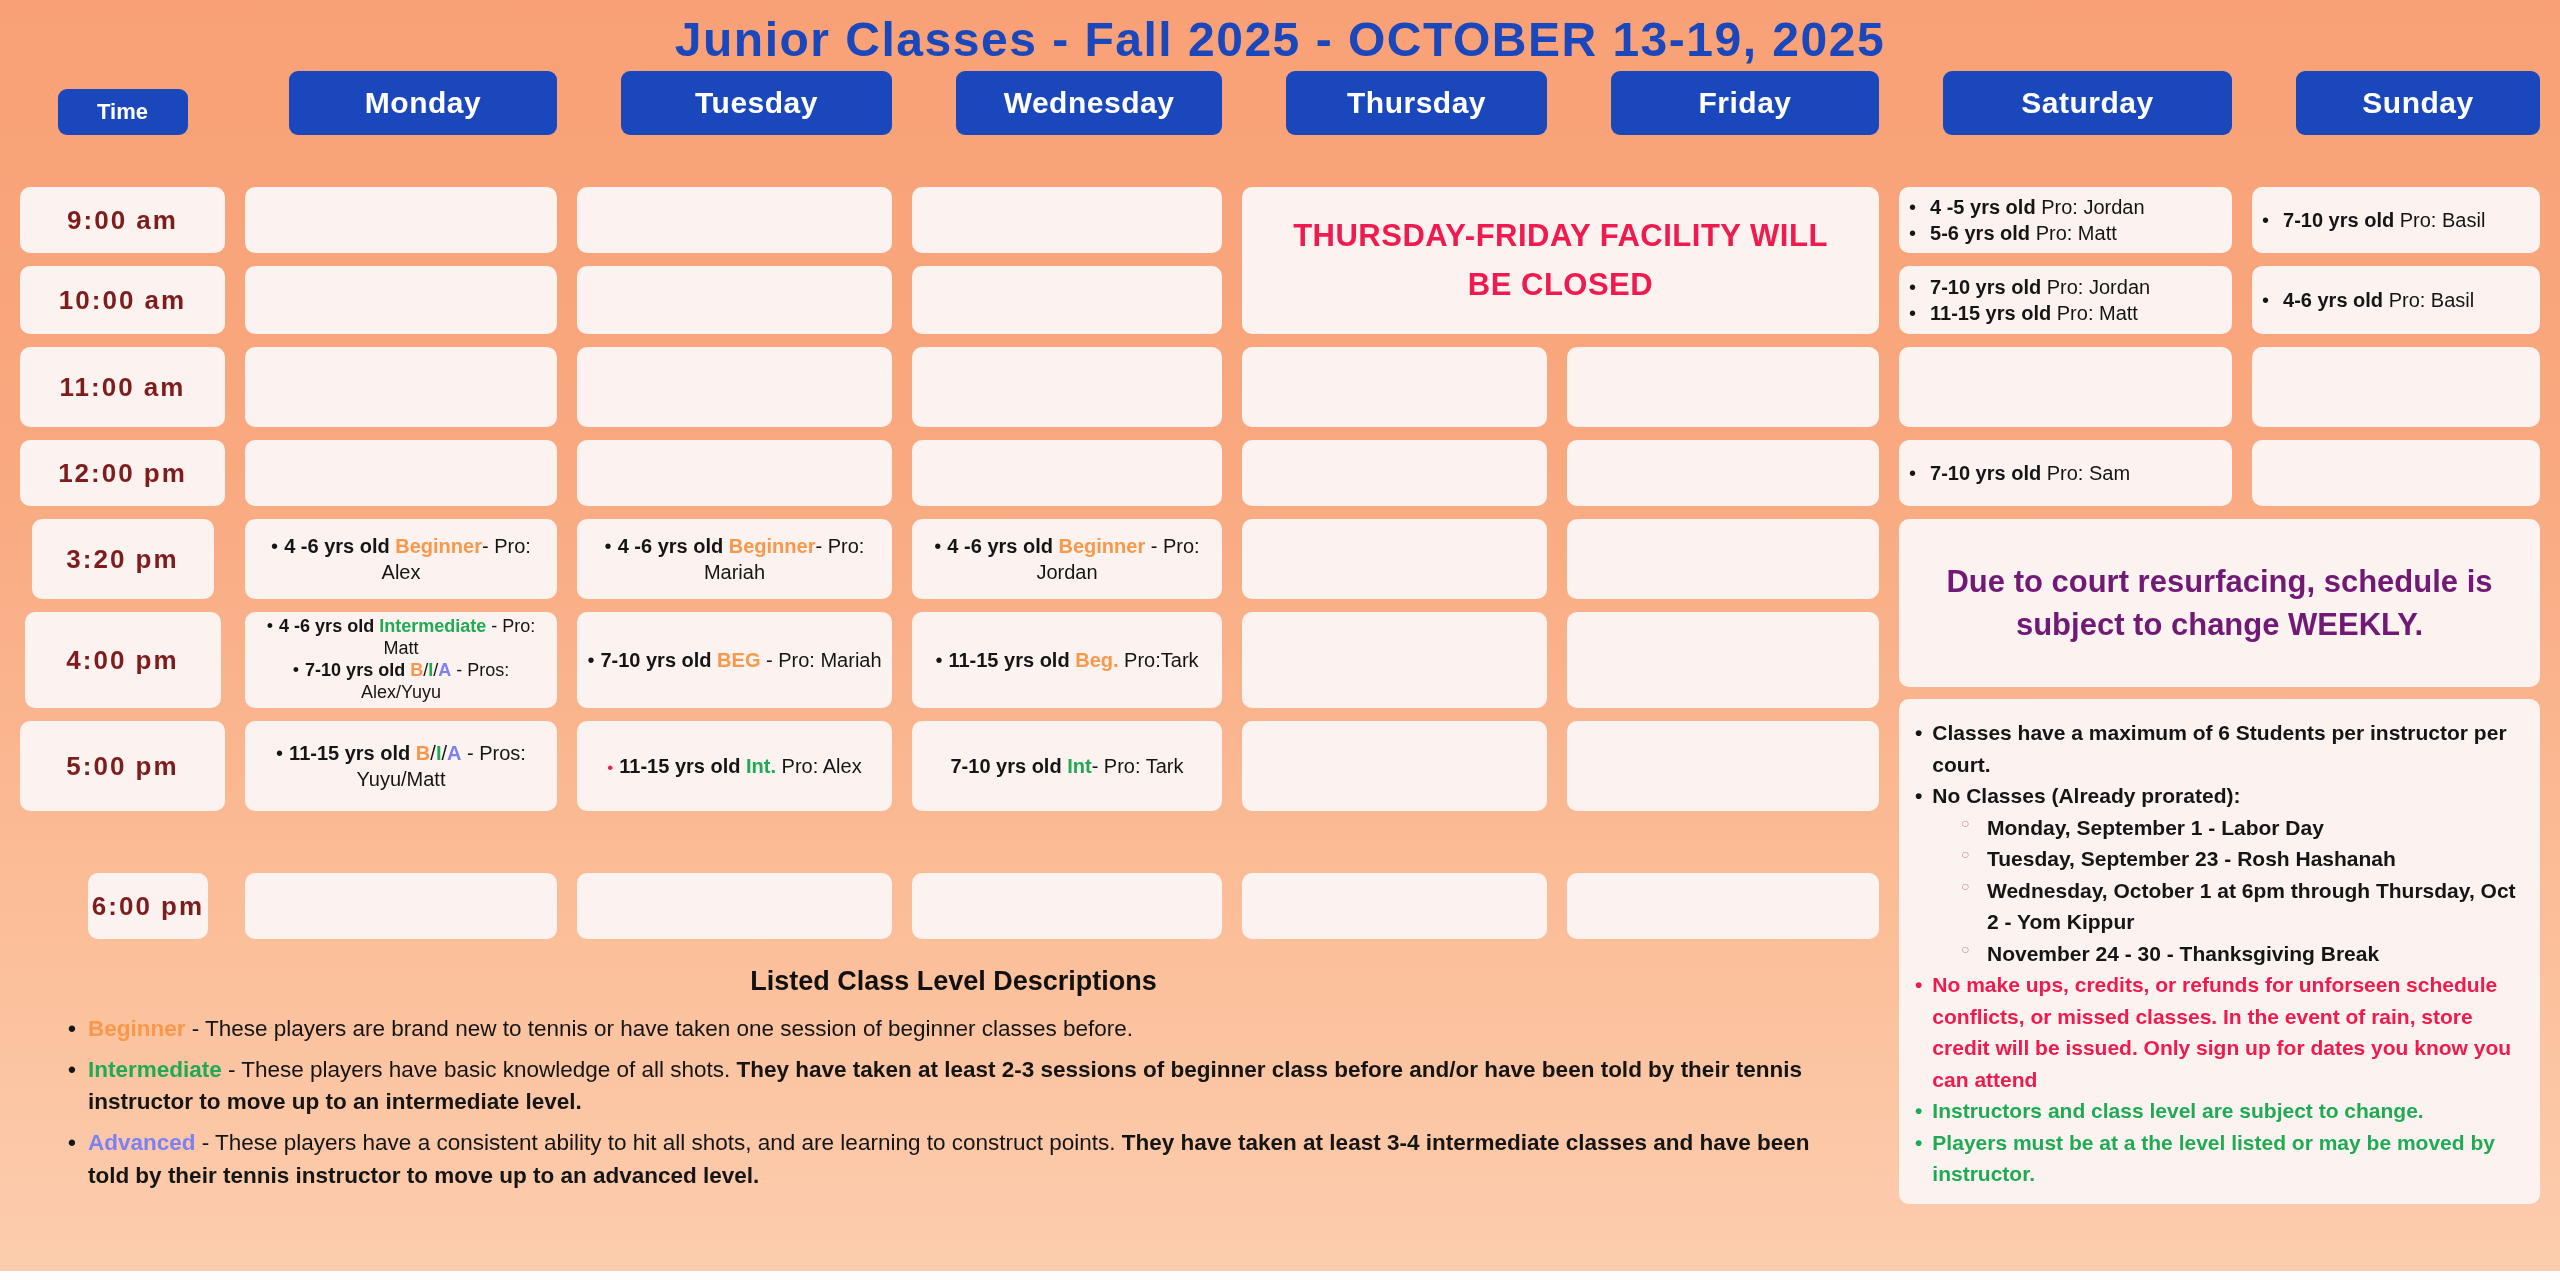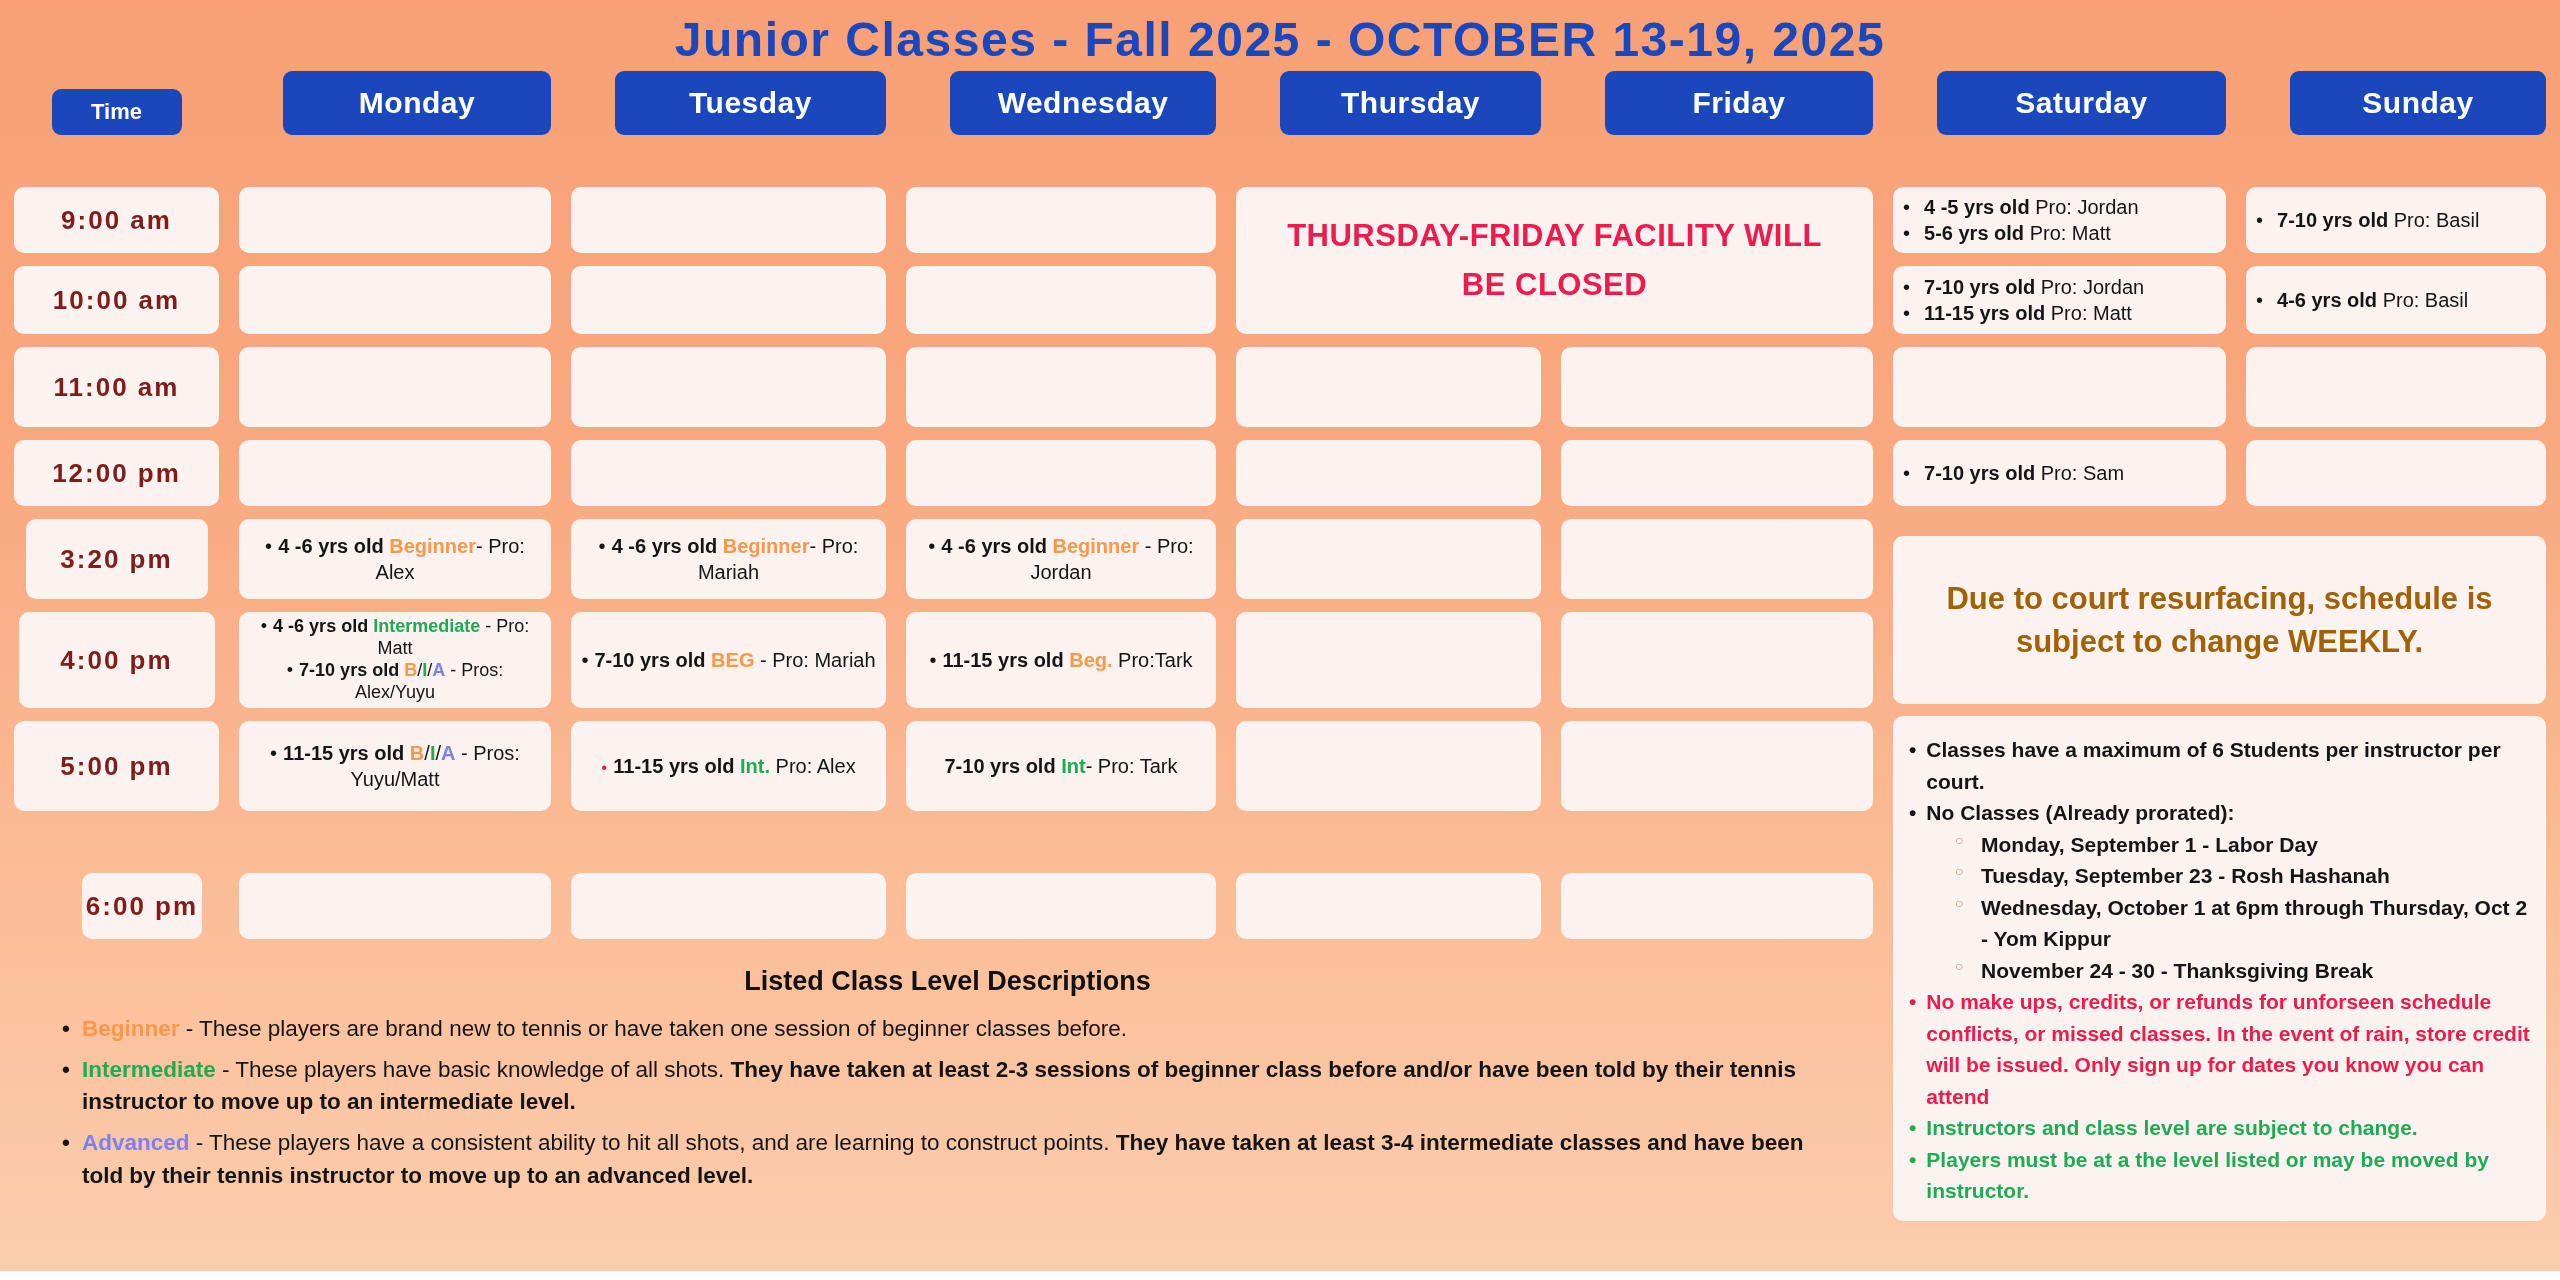--- a/index.html
+++ b/index.html
@@ -17,21 +17,21 @@
     text-align:center;
     font-size:48px;font-weight:bold;letter-spacing:1.5px;
     color:#1a47bb;
   }
 
   .grid{
     display:grid;
     grid-template-columns:205px 312px 315px 310px 305px 312px 333px 1fr;
     grid-template-rows:64px 26px 66px 68px 80px 66px 80px 96px 90px 36px 66px auto;
     column-gap:20px;row-gap:13px;
-    padding:0 14px;
+    padding:0 20px;
   }
 
   .day-header{
     background:#1a47bb;border-radius:9px;
     color:#fff;font-weight:bold;font-size:30px;letter-spacing:0.5px;
     display:flex;align-items:center;justify-content:center;
     grid-row:1;
     margin-left:44px;
   }
   .time-header{
@@ -76,23 +76,23 @@
     color:#ef1a4e;font-weight:bold;font-size:31px;letter-spacing:0.5px;line-height:1.55;
     padding:8px 30px;
   }
 
   .right-panel{
     grid-column:7/9;grid-row:7/13;
     display:flex;flex-direction:column;gap:12px;
   }
   .resurfacing-notice{
     background:#fcf2ef;border-radius:10px;
-    color:#a16207;font-weight:bold;font-size:31px;line-height:1.4;
+    color:#701a75;font-weight:bold;font-size:31px;line-height:1.4;
     display:flex;align-items:center;justify-content:center;text-align:center;
-    min-height:160px;padding:4px 14px;margin-top:17px;
+    min-height:160px;padding:4px 14px;
   }
   .notes-box{
     background:#fcf2ef;border-radius:10px;flex:1;
     padding:18px 14px 14px 16px;
     font-size:21px;font-weight:bold;line-height:1.5;
   }
   .note{display:flex;gap:10px;}
   .note .n-bullet{flex:0 0 auto;}
   .note.n-dark{color:#151515;}
   .note.n-red{color:#ef1a4e;}

